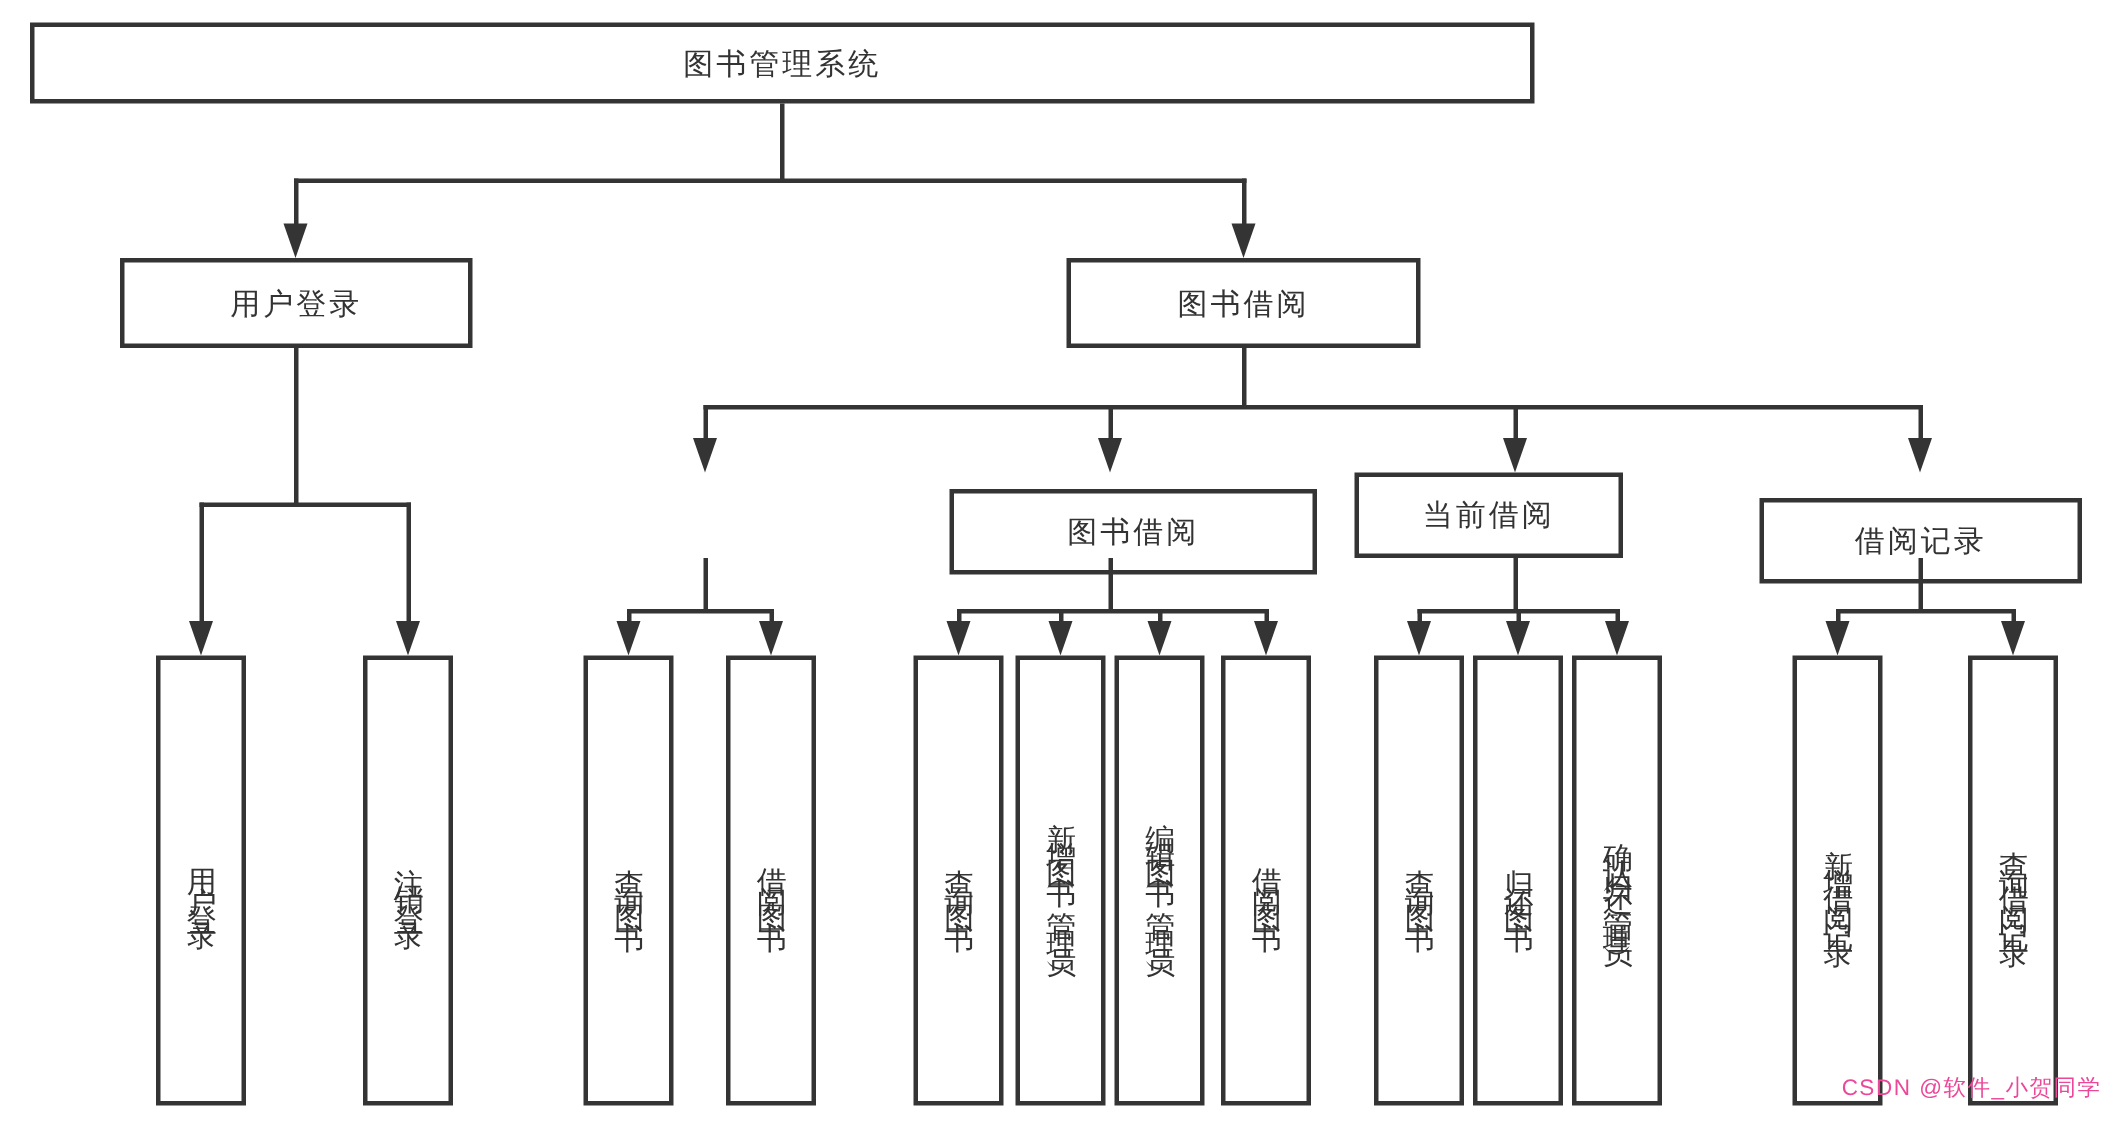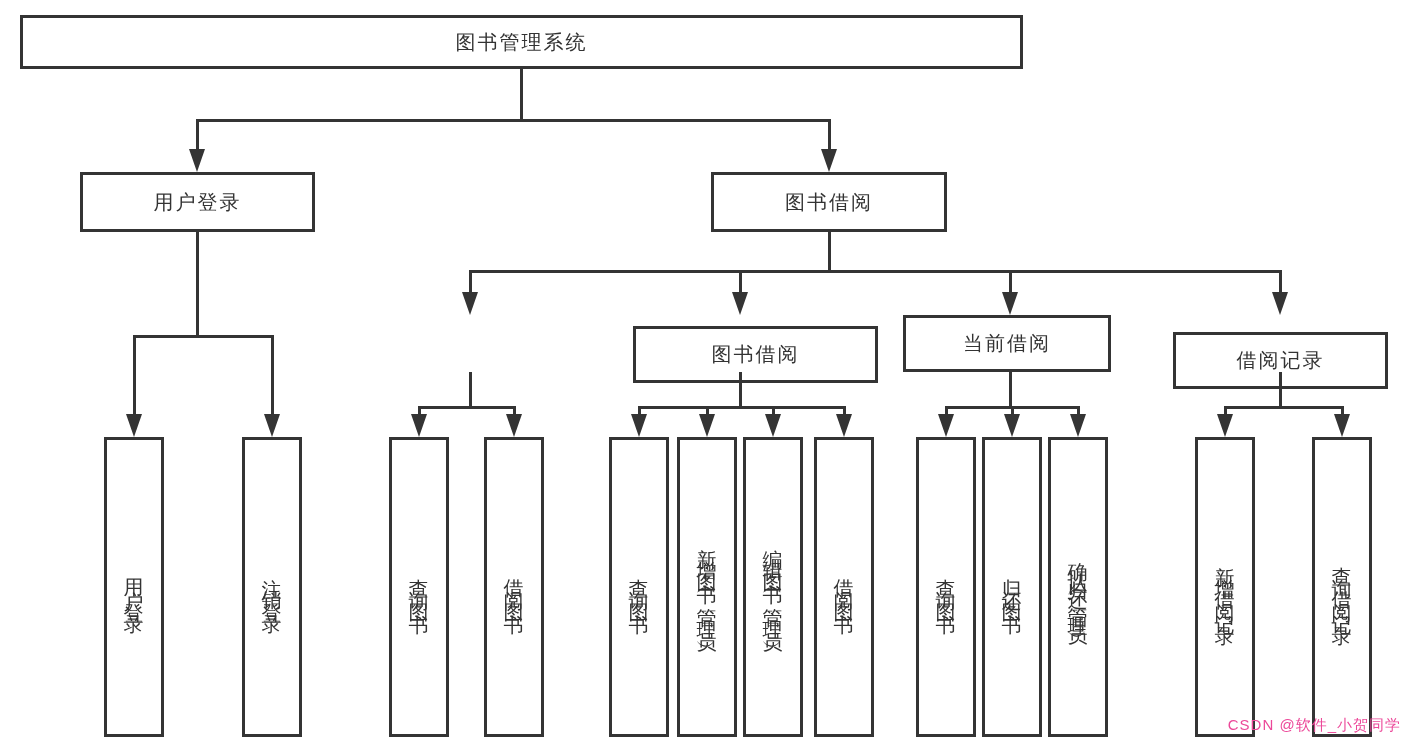--- a/index.html
+++ b/index.html
@@ -90,21 +90,21 @@
   <div class="line" style="left:739px; top:270px; width:3px; height:22px;"></div>
   <div class="arrow" style="left:732px; top:292px;"></div>
   <div class="line" style="left:1009px; top:270px; width:3px; height:22px;"></div>
   <div class="arrow" style="left:1002px; top:292px;"></div>
   <div class="line" style="left:1279px; top:270px; width:3px; height:22px;"></div>
   <div class="arrow" style="left:1272px; top:292px;"></div>
 
   <div class="node" style="left:633px; top:326px; width:245px; height:57px;">
     <span>图书借阅</span>
   </div>
-  <div class="node" style="left:903px; top:315px; width:208px; height:57px;">
+  <div class="node" style="left:903px; top:315px; width:179px; height:57px;">
     <span>当前借阅</span>
   </div>
   <div class="node" style="left:1173px; top:315px; width:215px; height:57px;margin-top:17px;">
     <span>借阅记录</span>
   </div>
 
   <div class="line" style="left:469px; top:372px; width:3px; height:36px;"></div>
   <div class="line" style="left:418px; top:406px; width:98px; height:3px;"></div>
   <div class="line" style="left:418px; top:406px; width:3px; height:8px;"></div>
   <div class="arrow" style="left:411px; top:414px;"></div>

